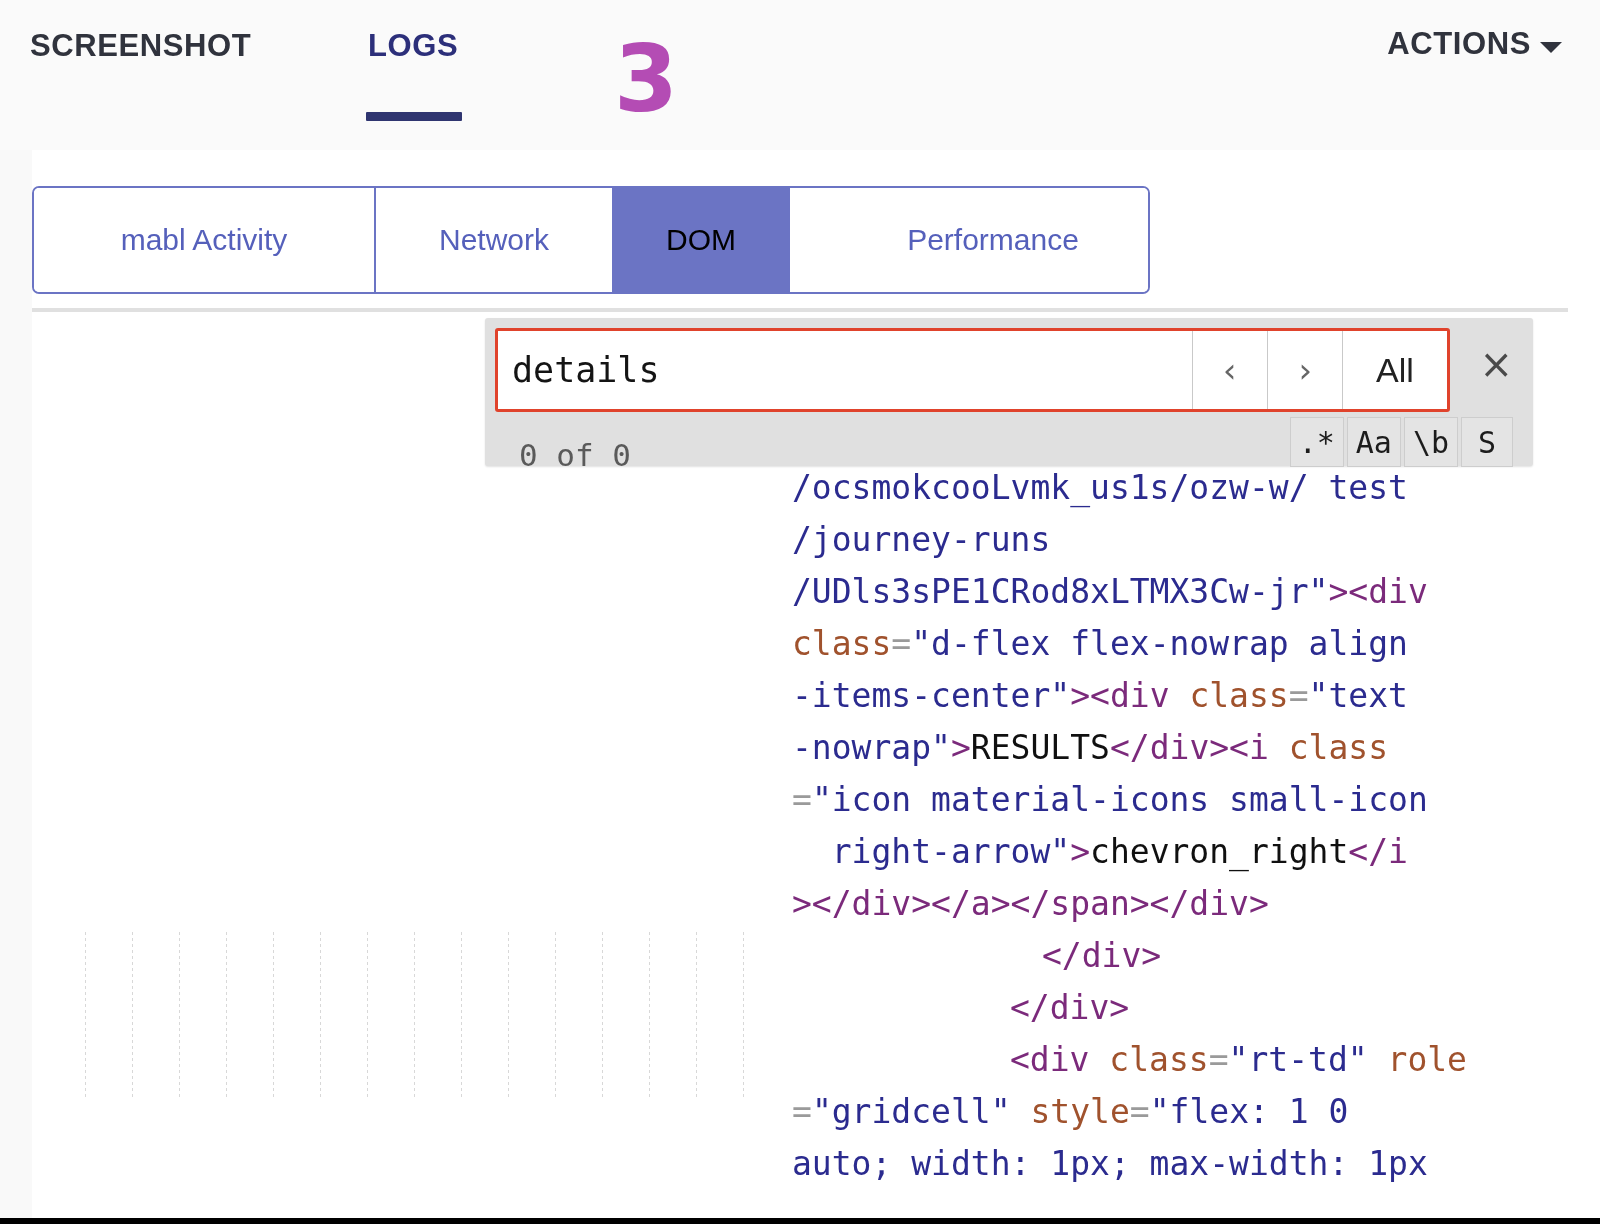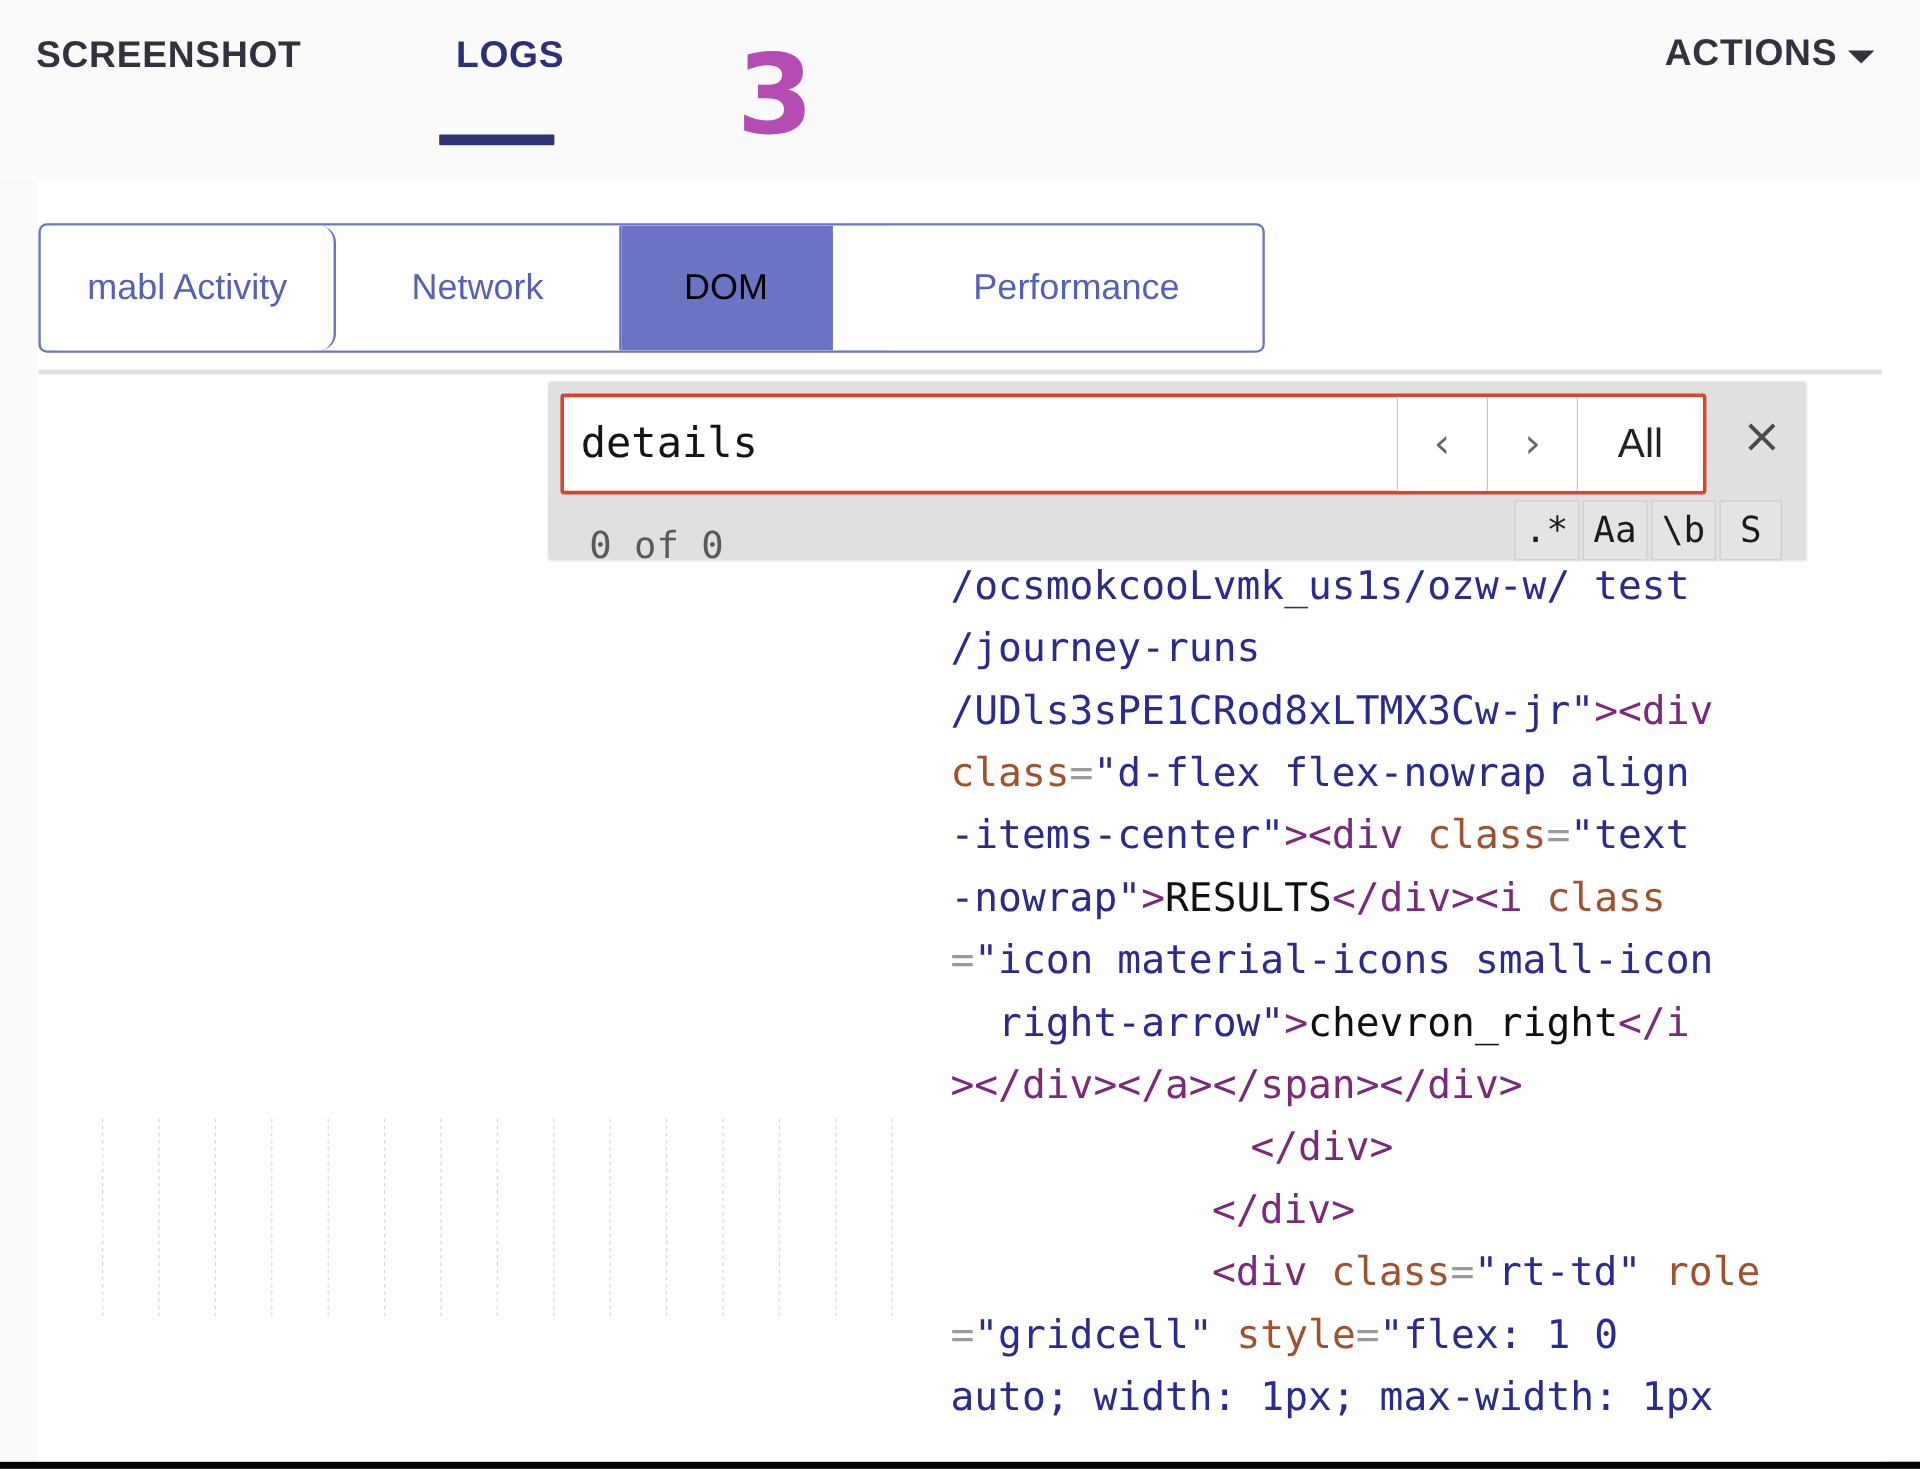--- a/index.html
+++ b/index.html
@@ -48,21 +48,20 @@
     letter-spacing: 0.6px;
     white-space: nowrap;
   }
   #nav-screenshot {
     left: 30px; top: 28px;
     color: #30333d;
   }
   #nav-logs {
     left: 368px; top: 28px;
     color: #2c2f7a;
-    margin-left: 12px;
   }
   #nav-logs-underline {
     position: absolute;
     left: 366px; top: 112px;
     width: 96px; height: 9px;
     background: #2f3570;
     border-radius: 1px;
   }
   #nav-actions-wrap {
     position: absolute;
@@ -119,21 +118,21 @@
     padding: 0 34px;
     box-sizing: border-box;
     white-space: nowrap;
     cursor: pointer;
   }
   .seg-tab:last-child { border-right: none; margin-left: 48px; }
   .seg-tab.active {
     background: #6b74c4;
     color: #000000;
   }
-  #seg-mabl      { width: 246px; border-radius: 14px; }
+  #seg-mabl      { width: 342px; }
   #seg-network   { width: 238px; }
   #seg-dom       { width: 176px; }
   #seg-perf      { width: 310px; }
 
   
   #code-panel {
     position: absolute;
     left: 32px; top: 308px;
     width: 1536px;
     height: 910px;
@@ -179,21 +178,21 @@
   
   .t-tag   { color: #7b2a7b; }   
   .t-attr  { color: #a0522d; }   
   .t-val   { color: #2b2b8f; }   
   .t-eq    { color: #9a9a9a; }   
   .t-txt   { color: #101010; }   
 
   
   #find-bar {
     position: absolute;
-    left: 457px; top: 318px;
+    left: 485px; top: 318px;
     width: 1048px;
     height: 148px;
     background: #e0e0e0;
     border-radius: 3px;
     box-sizing: border-box;
     box-shadow: 0 1px 2px rgba(0,0,0,0.12);
   }
   #find-input-group {
     position: absolute;
     left: 10px; top: 10px;

